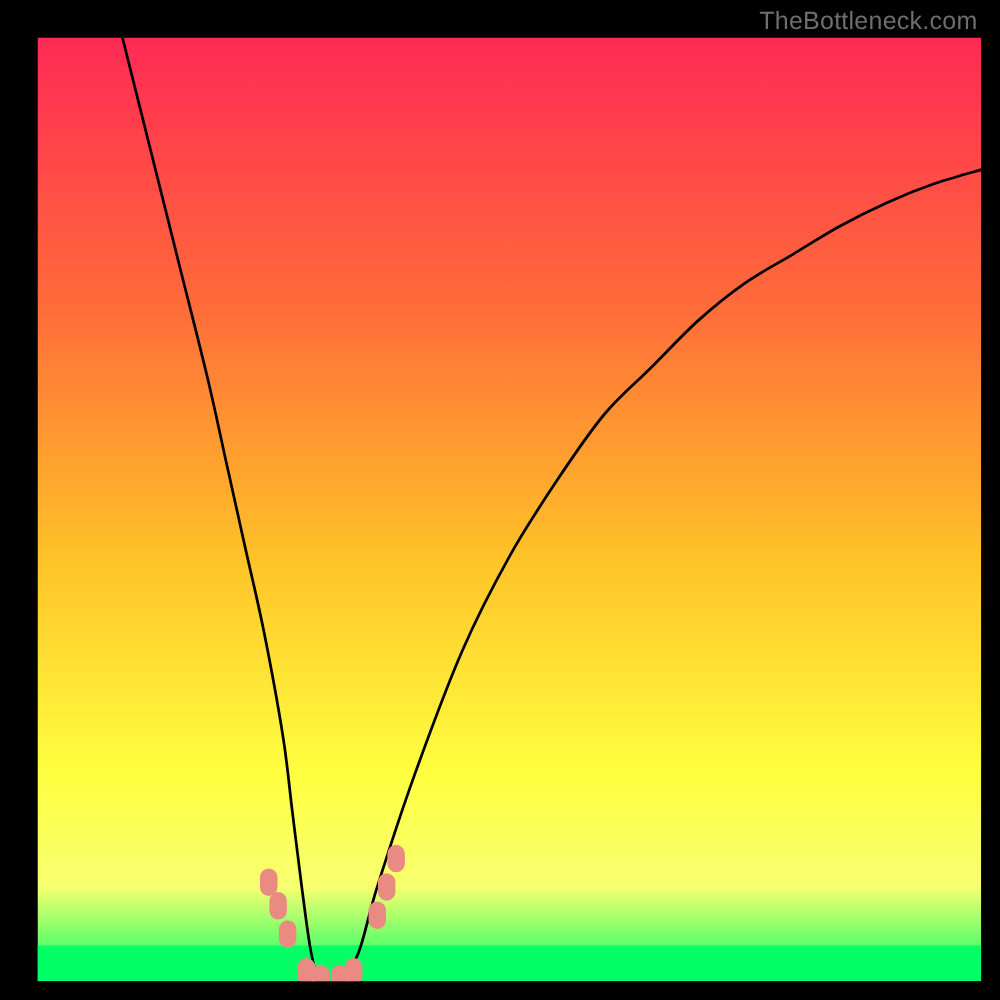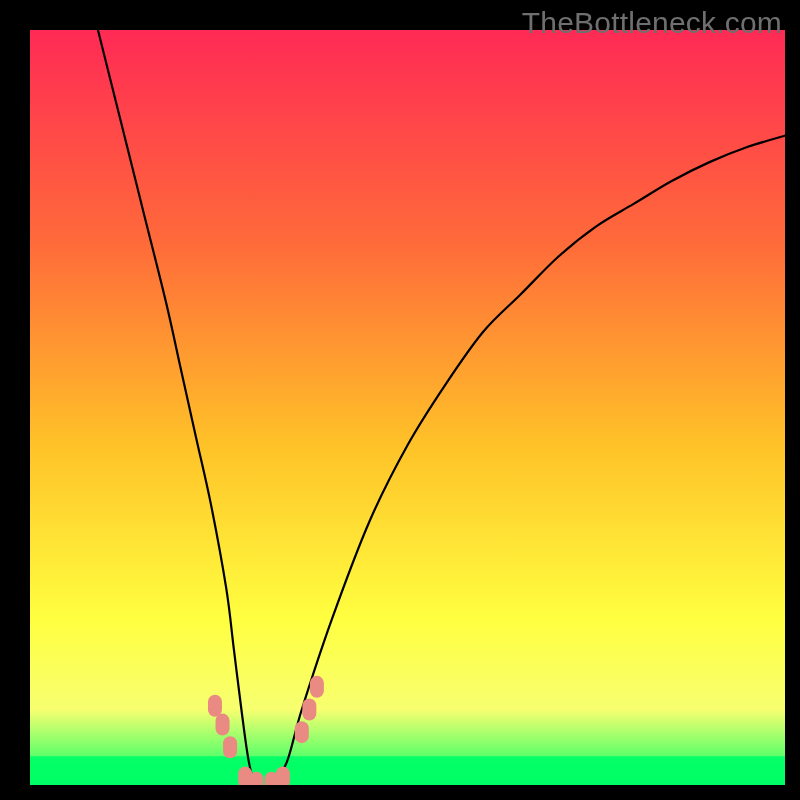--- a/index.html
+++ b/index.html
@@ -9,21 +9,21 @@
     height: 800px;
     background: #000;
     position: relative;
     font-family: Arial, sans-serif;
   }
   .watermark {
     position: absolute;
     top: 6px;
     right: 18px;
     color: #6f6f6f;
-    font-size: 30px;
+    font-size: 20px;
     font-weight: 500;
     z-index: 10;
     letter-spacing: 0.2px;
   }
   .plot {
     position: absolute;
     left: 30px;
     top: 30px;
     width: 755px;
     height: 755px;

